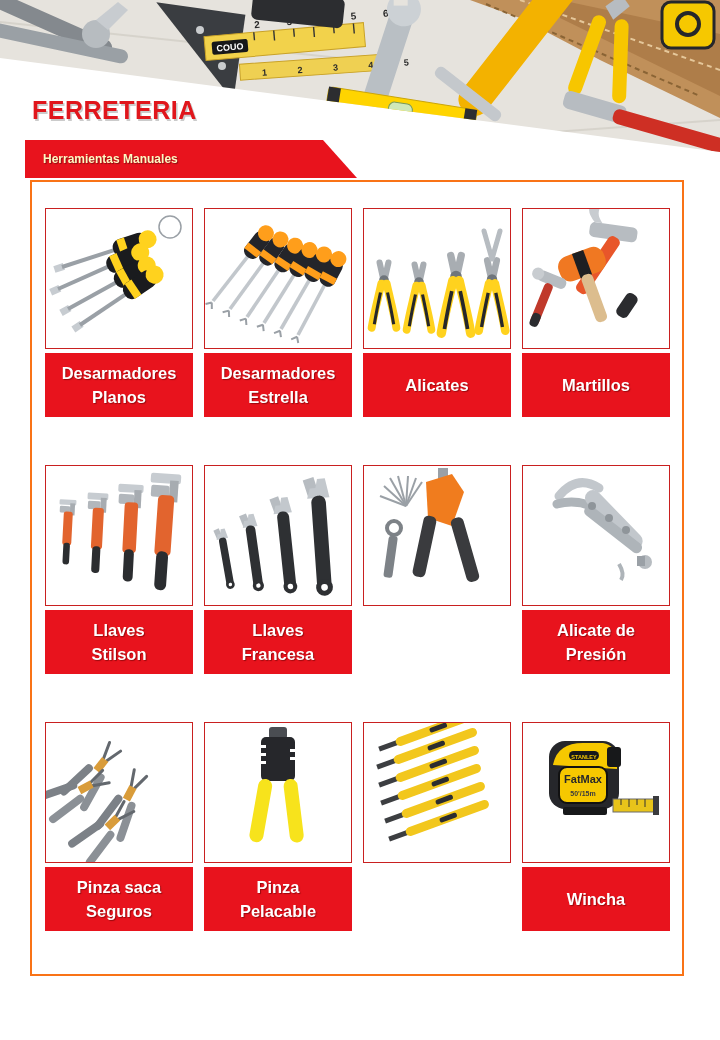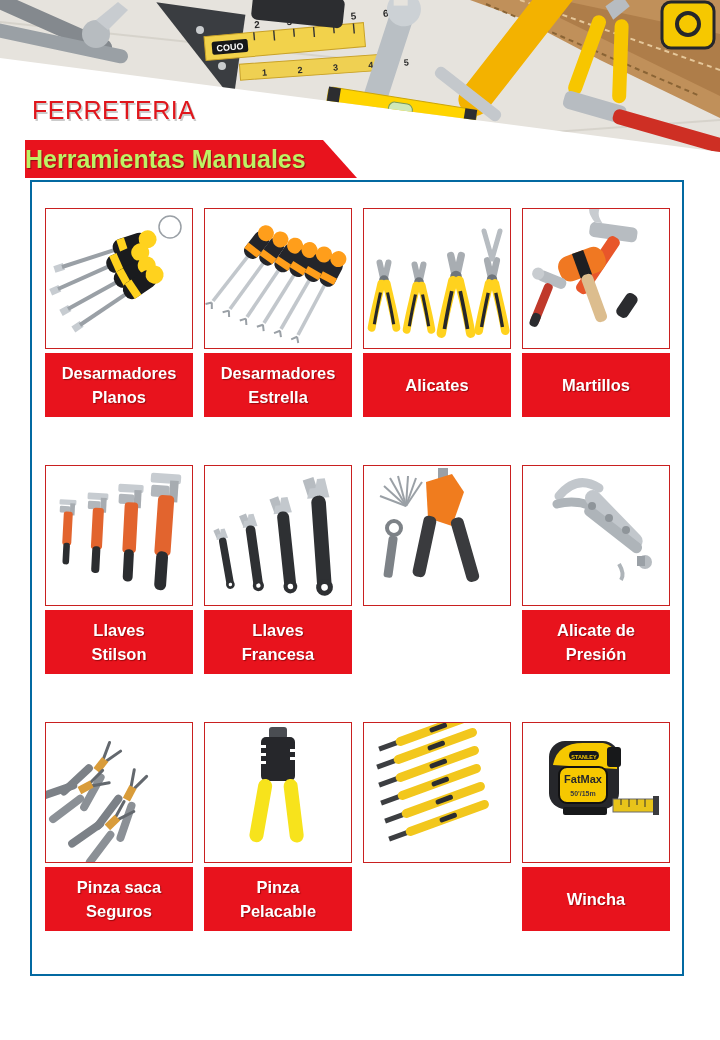--- a/index.html
+++ b/index.html
@@ -5,33 +5,33 @@
   html,body{margin:0;padding:0;background:#fff;}
   .page{position:relative;width:720px;height:1040px;background:#fff;overflow:hidden;
         font-family:"Liberation Sans",sans-serif;}
 
   
   .hero{position:absolute;left:0;top:0;width:720px;height:160px;
         clip-path:polygon(0 0,720px 0,720px 152px,0 58px);}
   .hero svg{display:block;}
 
   
-  .brand{position:absolute;left:32px;top:96px;font-size:25px;font-weight:normal;
+  .brand{position:absolute;left:32px;top:96px;font-size:25px;font-weight:bold;
          letter-spacing:.5px;color:#e0161c;text-shadow:1.5px 1.5px 0 rgba(160,160,160,.55);text-align:center;}
 
   
   .banner{position:absolute;left:25px;top:140px;width:332px;height:38px;background:#e8131d;
           clip-path:polygon(0 0,298px 0,332px 100%,0 100%);
           display:flex;align-items:center;}
-  .banner span{color:#bef264;font-weight:bold;font-size:25px;padding-left:0;
+  .banner span{color:#fef9c3;font-weight:bold;font-size:12px;padding-left:18px;
                text-shadow:1px 1px 1px rgba(0,0,0,.4);}
 
   
   .main-box{position:absolute;left:30px;top:180px;width:654px;height:796px;
-            border:2px solid #0369a1;background:#fff;box-sizing:border-box;}
+            border:2px solid #f97316;background:#fff;box-sizing:border-box;}
   .grid{display:grid;grid-template-columns:repeat(4,148px);grid-template-rows:repeat(3,209px);
         column-gap:11px;row-gap:48px;padding:26px 0 0 13px;}
   .card{width:148px;height:209px;display:flex;flex-direction:column;}
   .card-img{height:141px;background:#fff;border:1px solid #c92020;box-sizing:border-box;
             display:flex;align-items:flex-start;justify-content:center;overflow:hidden;}
   .card-label{margin-top:4px;flex:1;background:#e8131d;display:flex;flex-direction:column;
               align-items:center;justify-content:center;text-align:center;}
   .card-label span{display:block;color:#fff;font-weight:bold;font-size:16.5px;line-height:24px;
                    text-shadow:1px 1px 1px rgba(90,0,0,.55);}
 

